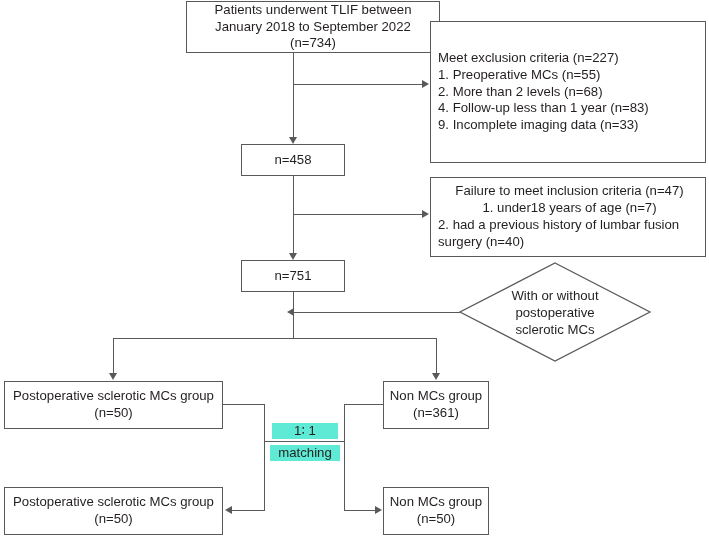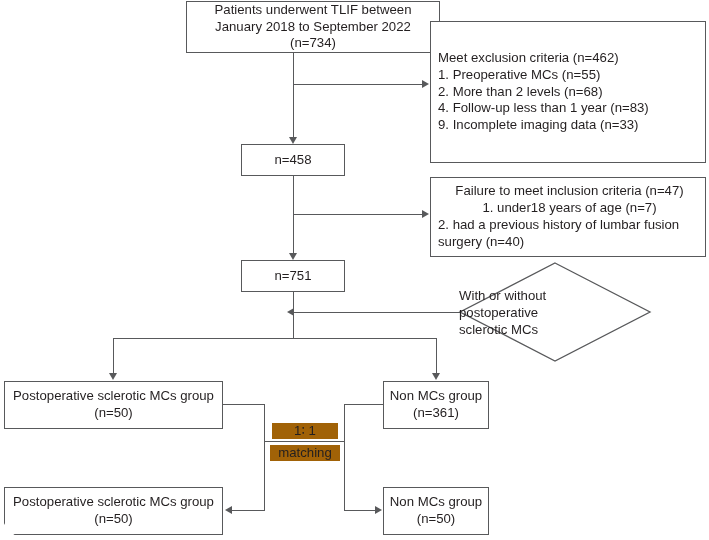--- a/index.html
+++ b/index.html
@@ -8,21 +8,20 @@
     background: #ffffff;
   }
   #flow {
     position: relative;
     width: 709px;
     height: 540px;
     background: #ffffff;
     font-family: "Liberation Sans", sans-serif;
     color: #231f20;
     overflow: hidden;
-    border-radius: 32px;
   }
   .box {
     position: absolute;
     box-sizing: border-box;
     border: 1.3px solid #58595b;
     background: #ffffff;
     display: flex;
     flex-direction: column;
     justify-content: center;
     font-size: 13.2px;
@@ -52,21 +51,21 @@
     left: 0; top: 0;
     overflow: visible;
   }
   .diamond-text {
     position: absolute;
     left: 0; top: 0;
     width: 100%;
     height: 100%;
     display: flex;
     flex-direction: column;
-    align-items: flex-start;
+    align-items: center;
     justify-content: center;
     text-align: center;
     font-size: 13.2px;
     line-height: 17px;
   }
 
   
   .hline, .vline {
     position: absolute;
     background: #58595b;
@@ -95,37 +94,37 @@
     border-bottom: 4.5px solid transparent;
     border-right: 7px solid #58595b;
   }
 
   .edge-label {
     position: absolute;
     font-size: 13.2px;
     line-height: 16px;
     text-align: center;
     z-index: 4;
-    background: #a16207;
+    background: #5eead4;
     white-space: pre;
   }
 </style>
 </head>
 <body>
 
 <div id="flow">
 
   <div class="box center" style="left:186px; top:1px; width:254px; height:52px;">
     <div class="line">Patients underwent TLIF between</div>
     <div class="line">January 2018 to September 2022</div>
     <div class="line">(n=734)</div>
   </div>
 
   <div class="box left" style="left:430px; top:21px; width:276px; height:142px;">
-    <div class="line">Meet exclusion criteria (n=462)</div>
+    <div class="line">Meet exclusion criteria (n=227)</div>
     <div class="line">1. Preoperative MCs (n=55)</div>
     <div class="line">2. More than 2 levels (n=68)</div>
     <div class="line">4. Follow-up less than 1 year (n=83)</div>
     <div class="line">9. Incomplete imaging data (n=33)</div>
   </div>
 
   <div class="box center" style="left:241px; top:144px; width:104px; height:32px;">
     <div class="line">n=458</div>
   </div>
 

